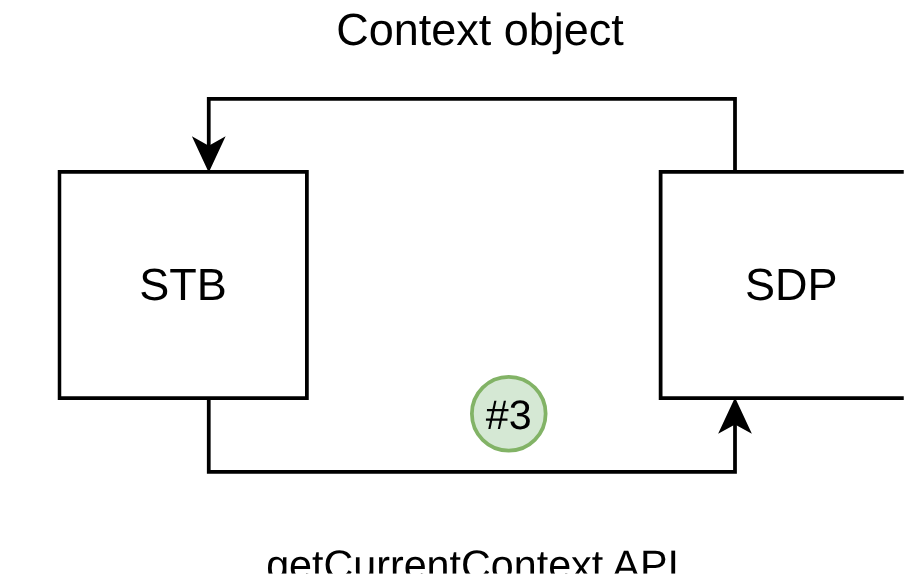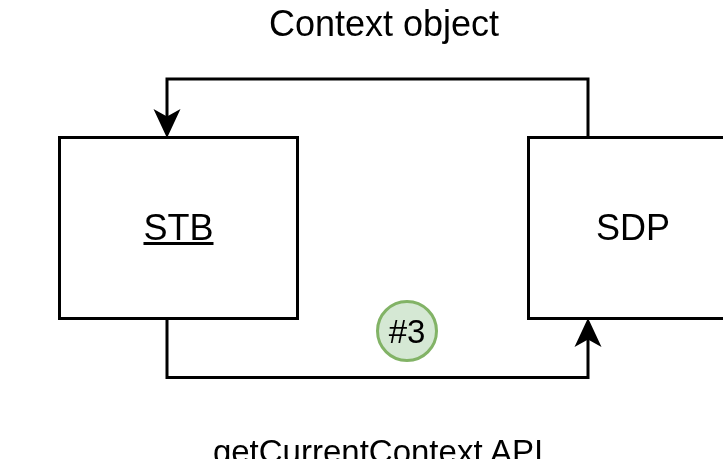--- a/index.html
+++ b/index.html
@@ -37,21 +37,21 @@
     position: absolute;
     box-sizing: border-box;
     border: 3px solid #000000;
     background: #ffffff;
     display: flex;
     align-items: center;
     justify-content: center;
     font-size: 36px;
     line-height: 1;
   }
-  .node.stb { left: 12px;   top: 136px; width: 241px; height: 184px; text-decoration: underline; }
+  .node.stb { left: 0px;   top: 136px; width: 201px; height: 184px; }
   .node.sdp { left: 481px; top: 136px; width: 212px; height: 184px; }
   .edge-label {
     position: absolute;
     white-space: nowrap;
     transform: translateX(-50%);
     line-height: 1.2;
   }
   .edge-label.top    { left: 338px; top: 2px;   font-size: 36px; }
   .edge-label.bottom { left: 332px; top: 432px; font-size: 33px; }
   .badge {

